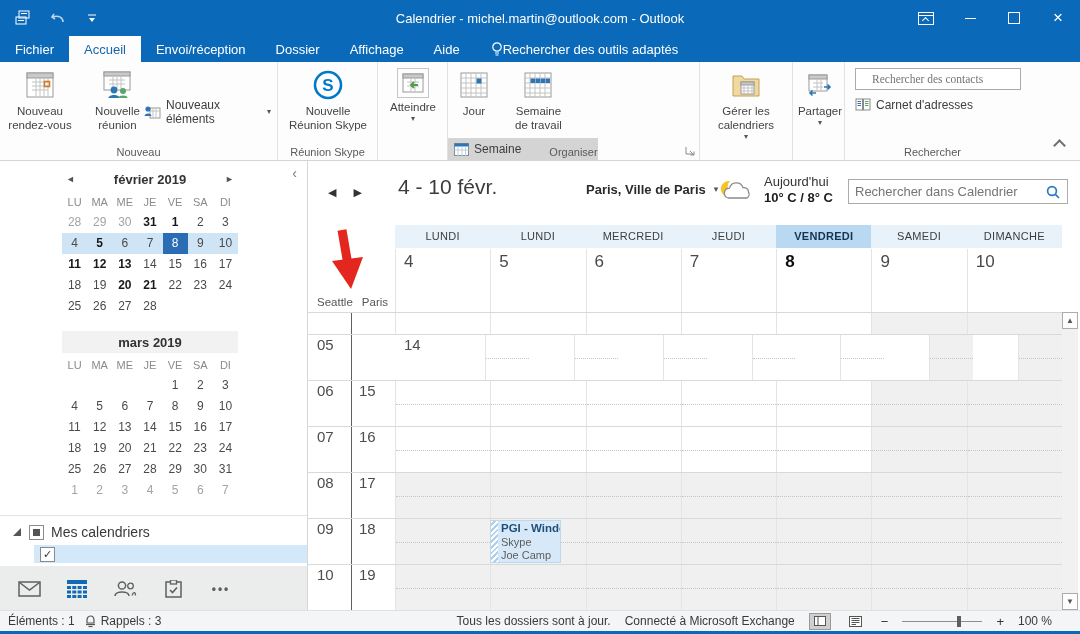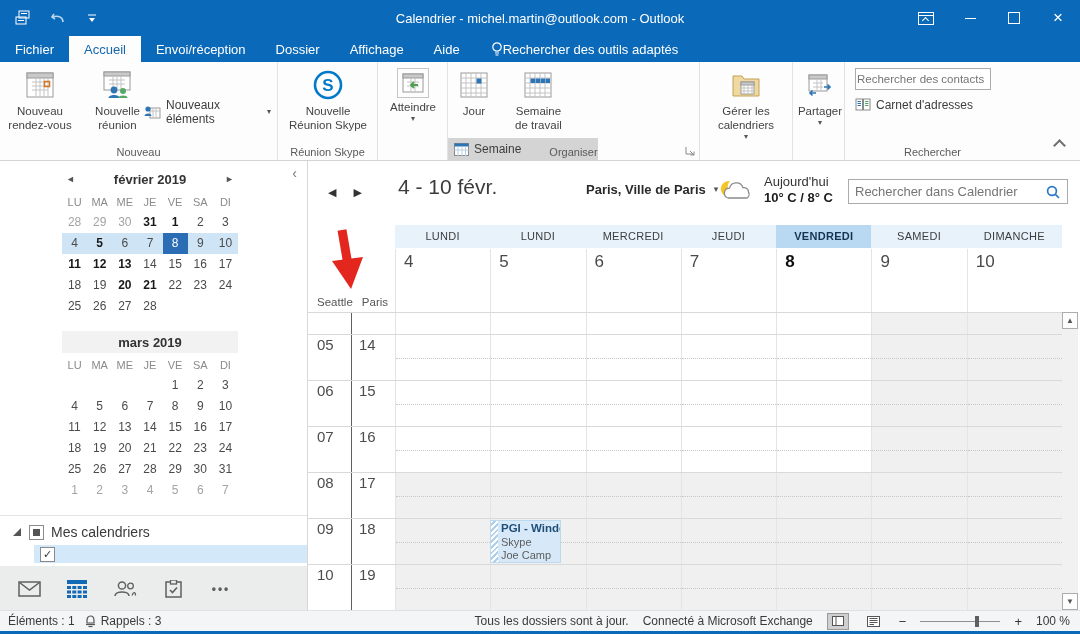--- a/index.html
+++ b/index.html
@@ -27,21 +27,21 @@
   .ribbon{position:absolute;left:0;top:62px;right:0;height:98px;background:#fdfdfd;border-bottom:1px solid #d4d4d4;display:flex;}
   .rgroup{position:relative;border-right:1px solid #e2e2e2;height:100%;box-sizing:border-box;}
   .glabel{position:absolute;bottom:2px;left:0;right:0;text-align:center;font-size:11px;color:#5a5a5a;}
   .bigbtn{display:inline-flex;flex-direction:column;align-items:center;justify-content:flex-start;padding:6px 5px 0 5px;text-align:center;font-size:11.5px;color:#444;line-height:1.2;vertical-align:top;cursor:default;}
   .bigbtn .bi{height:34px;display:flex;align-items:center;justify-content:center;margin-bottom:3px;}
   .caret{font-size:8px;color:#555;line-height:1;}
   .smallbtn{display:flex;align-items:center;gap:5px;height:23px;padding:0 6px;font-size:12px;color:#3d3d3d;cursor:default;}
   .smallbtn.sel{background:#d4d4d4;}
   .launcher{position:absolute;right:3px;bottom:3px;width:11px;height:11px;}
   .chev-up{display:inline-block;width:7px;height:7px;border-top:2px solid #6d6d6d;border-right:2px solid #6d6d6d;transform:rotate(-45deg);}
-  .contacts-input{width:132px;height:18px;border:1px solid #ababab;font-size:11.5px;color:#555;padding:1px 1px;font-family:Liberation Sans, sans-serif;}
+  .contacts-input{width:132px;height:18px;border:1px solid #ababab;font-size:11.5px;color:#555;padding:1px 16px;font-family:Liberation Serif, serif;}
   
   .sidebar{position:absolute;left:0;top:161px;width:308px;height:405px;background:#fff;border-right:1px solid #d7d7d7;box-sizing:border-box;}
   .panel-collapse{position:absolute;right:10px;top:5px;color:#777;font-size:14px;line-height:1;}
   .mc{width:176px;margin-left:62px;}
   .mc-head{display:flex;align-items:center;justify-content:space-between;height:22px;margin-top:7px;font-size:13px;font-weight:bold;color:#333;}
   .mc-head.strip{background:#f2f2f2;justify-content:center;}
   .mc-nav{font-size:9px;color:#555;padding:0 4px;}
   .mc-dow{display:flex;height:20px;margin-top:2px;}
   .mc-dh{flex:1;text-align:center;font-size:11px;color:#8a8a8a;line-height:20px;}
   .mc-week{display:flex;height:21px;}
@@ -95,21 +95,21 @@
     background:repeating-linear-gradient(135deg,#ffffff 0 2px,#aed0ea 2px 4px);}
   .ev-title{font-size:11.5px;font-weight:bold;color:#1f4e79;line-height:1.2;white-space:nowrap;}
   .ev-line{font-size:11px;color:#5d5d5d;line-height:1.2;white-space:nowrap;}
   .vscroll{position:absolute;right:2px;top:151px;bottom:0;width:16px;background:#f1f1f1;}
   .sbtn{position:absolute;left:0;right:0;height:17px;background:#fdfdfd;border:1px solid #acacac;box-sizing:border-box;
     display:flex;align-items:center;justify-content:center;font-size:8px;color:#555;}
   
   .statusbar{position:absolute;left:0;top:610px;right:0;height:21px;background:#f4f5f6;border-top:1px solid #e1e1e1;
     box-sizing:border-box;display:flex;align-items:center;font-size:12px;color:#3a3a3a;}
   .sb-left{display:flex;align-items:center;gap:10px;padding-left:8px;}
-  .sb-right{margin-left:auto;display:flex;align-items:center;gap:14px;padding-right:10px;}
+  .sb-right{margin-left:auto;display:flex;align-items:center;gap:14px;padding-right:28px;}
   .viewbtn{width:22px;height:17px;display:flex;align-items:center;justify-content:center;}
   .viewbtn.on{background:#cfcfcf;border:1px solid #9a9a9a;box-sizing:border-box;}
   .zoom-track{position:relative;width:80px;height:1px;background:#8f8f8f;}
   .zoom-thumb{position:absolute;left:55px;top:-5px;width:4px;height:11px;background:#5f5f5f;}
   .zglyph{font-size:13px;color:#333;}
   .bottomstrip{position:absolute;left:0;right:0;top:631px;height:3px;background:#0a69b8;}
   svg{display:block;}
 </style>
 </head>
 <body>
@@ -624,21 +624,21 @@
             <div class="gut gut-s"></div>
             <div class="gut gut-p"></div>
             <div class="cell"></div>
             <div class="cell"></div>
             <div class="cell"></div>
             <div class="cell"></div>
             <div class="cell"></div>
             <div class="cell off"></div>
             <div class="cell off"></div>
           </div>
-          <div class="hrow" style="height: 46px;">
+          <div class="hrow" style="height: 46px; gap: 45px;">
             <div class="gut gut-s">05</div>
             <div class="gut gut-p">14</div>
             <div class="cell dot"></div>
             <div class="cell dot"></div>
             <div class="cell dot"></div>
             <div class="cell dot"></div>
             <div class="cell dot"></div>
             <div class="cell dot off"></div>
             <div class="cell dot off"></div>
           </div>

